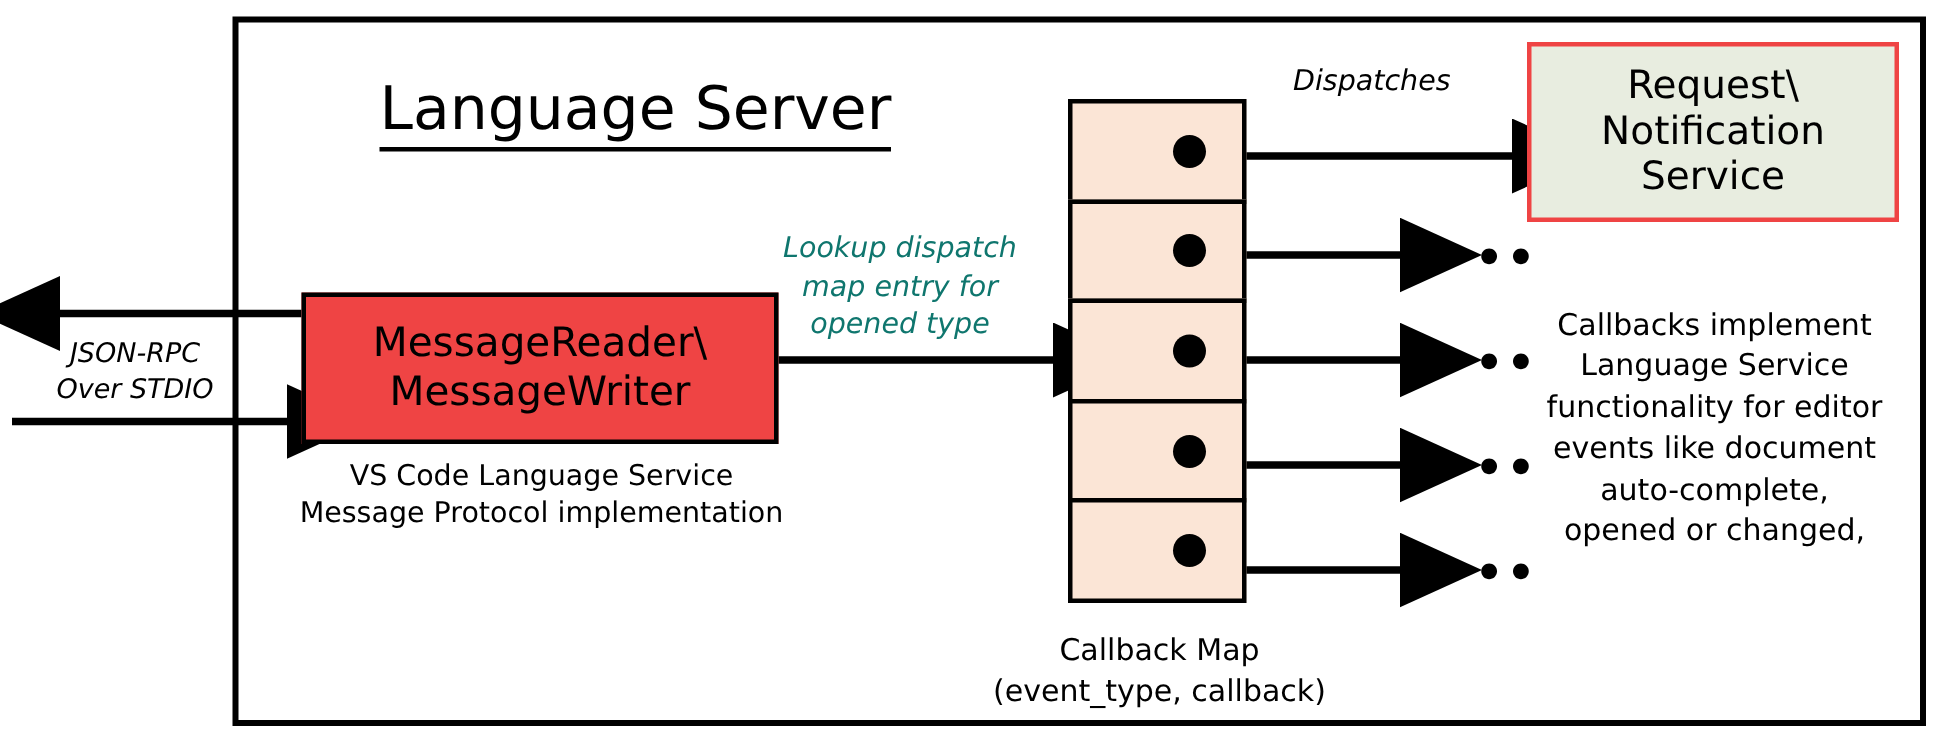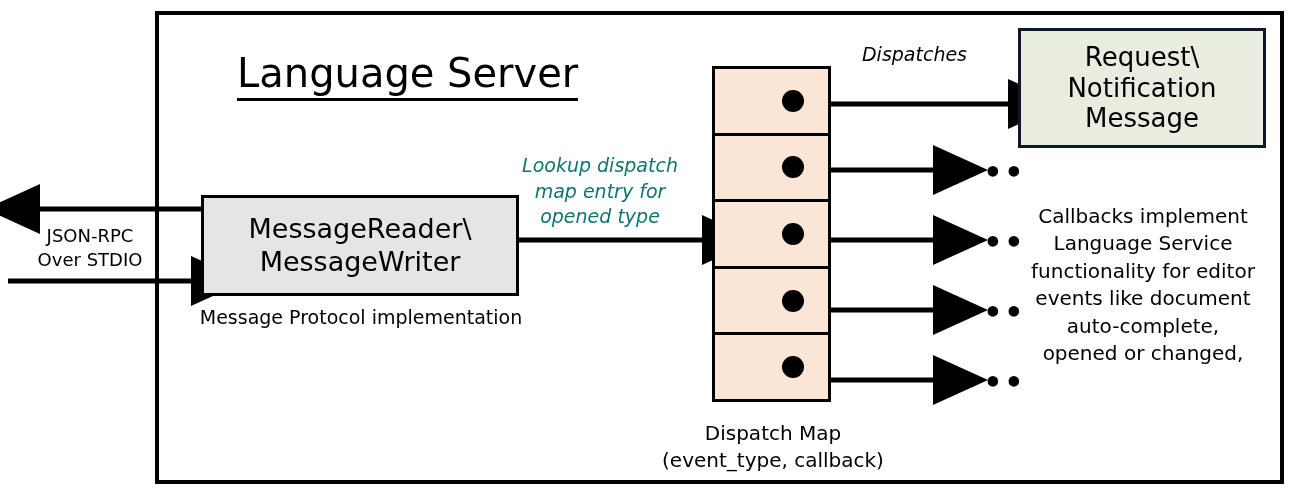--- a/index.html
+++ b/index.html
@@ -7,44 +7,44 @@
   #canvas{position:relative;width:1291px;height:494px;background:#ffffff;overflow:hidden;}
 
   
   .outer-frame{
     position:absolute;left:155px;top:11px;width:1129px;height:473px;
     border:4px solid #000;box-sizing:border-box;background:transparent;
   }
 
   
   .server-title{
-    position:absolute;left:237px;top:52px;width:340px;
+    position:absolute;left:253px;top:52px;width:340px;
     font-size:40px;line-height:1.05;color:#000;
     text-align:left;white-space:nowrap;
   }
   .server-title .u{
     border-bottom:3px solid #000;padding-bottom:2px;
   }
 
   
   .msg-box{
     position:absolute;left:201px;top:195px;width:318px;height:101px;
-    background:#e5e5e5;border:3px solid #000;box-sizing:border-box;
+    background:#ef4444;border:3px solid #000;box-sizing:border-box;
     display:flex;flex-direction:column;align-items:center;justify-content:center;
     font-size:27px;line-height:1.22;color:#000;text-align:center;
   }
   .msg-caption{
     position:absolute;left:181px;top:305px;width:360px;
     font-size:19px;line-height:1.32;color:#000;text-align:center;
   }
 
   
   .io-label{
     position:absolute;left:20px;top:224px;width:140px;
-    font-size:18px;line-height:1.35;color:#000;text-align:center;
+    font-size:18px;line-height:1.35;font-style:italic;color:#000;text-align:center;
   }
 
   
   .dispatch-table{
     position:absolute;left:712px;top:66px;width:119px;height:348px;
   }
   .dispatch-row{
     position:relative;width:100%;height:69.6px;
     background:#FBE5D6;border:3px solid #000;box-sizing:border-box;
     margin-bottom:-3px;
@@ -54,21 +54,21 @@
     margin-top:-11px;border-radius:50%;background:#000;
   }
   .dispatch-caption{
     position:absolute;left:638px;top:420px;width:270px;
     font-size:20px;line-height:1.35;color:#000;text-align:center;
   }
 
   
   .callback-box{
     position:absolute;left:1018px;top:28px;width:248px;height:120px;
-    background:#E8EDE0;border:3px solid #0f172a;box-sizing:border-box;
+    background:#E8EDE0;border:3px solid #ef4444;box-sizing:border-box;
     display:flex;flex-direction:column;align-items:center;justify-content:center;
     font-size:26px;line-height:1.18;color:#000;text-align:center;
   }
   .callback-desc{
     position:absolute;left:1012px;top:186px;width:262px;
     font-size:20px;line-height:1.37;color:#000;text-align:center;margin-top:17px;
   }
 
   
   .lookup-label{
@@ -147,20 +147,21 @@
   <div class="io-label">
     <div>JSON-RPC</div>
     <div>Over STDIO</div>
   </div>
 
   <div class="msg-box">
     <div>MessageReader\</div>
     <div>MessageWriter</div>
   </div>
   <div class="msg-caption">
+    <div>VS Code Language Service</div>
     <div>Message Protocol implementation</div>
   </div>
 
   <div class="lookup-label">
     <div>Lookup dispatch</div>
     <div>map entry for</div>
     <div>opened type</div>
   </div>
 
   <div class="dispatch-table">
@@ -174,37 +175,37 @@
       <span class="dot"></span>
     </div>
     <div class="dispatch-row">
       <span class="dot"></span>
     </div>
     <div class="dispatch-row">
       <span class="dot"></span>
     </div>
   </div>
   <div class="dispatch-caption">
-    <div>Dispatch Map</div>
+    <div>Callback Map</div>
     <div>(event_type, callback)</div>
   </div>
 
   <div class="dispatches-label">
     <div>Dispatches</div>
   </div>
 
   <div class="ellipsis" style="left:962px;top:158px;">•••</div>
   <div class="ellipsis" style="left:962px;top:228px;">•••</div>
   <div class="ellipsis" style="left:962px;top:298px;">•••</div>
   <div class="ellipsis" style="left:962px;top:368px;">•••</div>
 
   <div class="callback-box">
     <div>Request\</div>
     <div>Notification</div>
-    <div>Message</div>
+    <div>Service</div>
   </div>
   <div class="callback-desc">
     <div>Callbacks implement</div>
     <div>Language Service</div>
     <div>functionality for editor</div>
     <div>events like document</div>
     <div>auto-complete,</div>
     <div>opened or changed,</div>
   </div>
 

